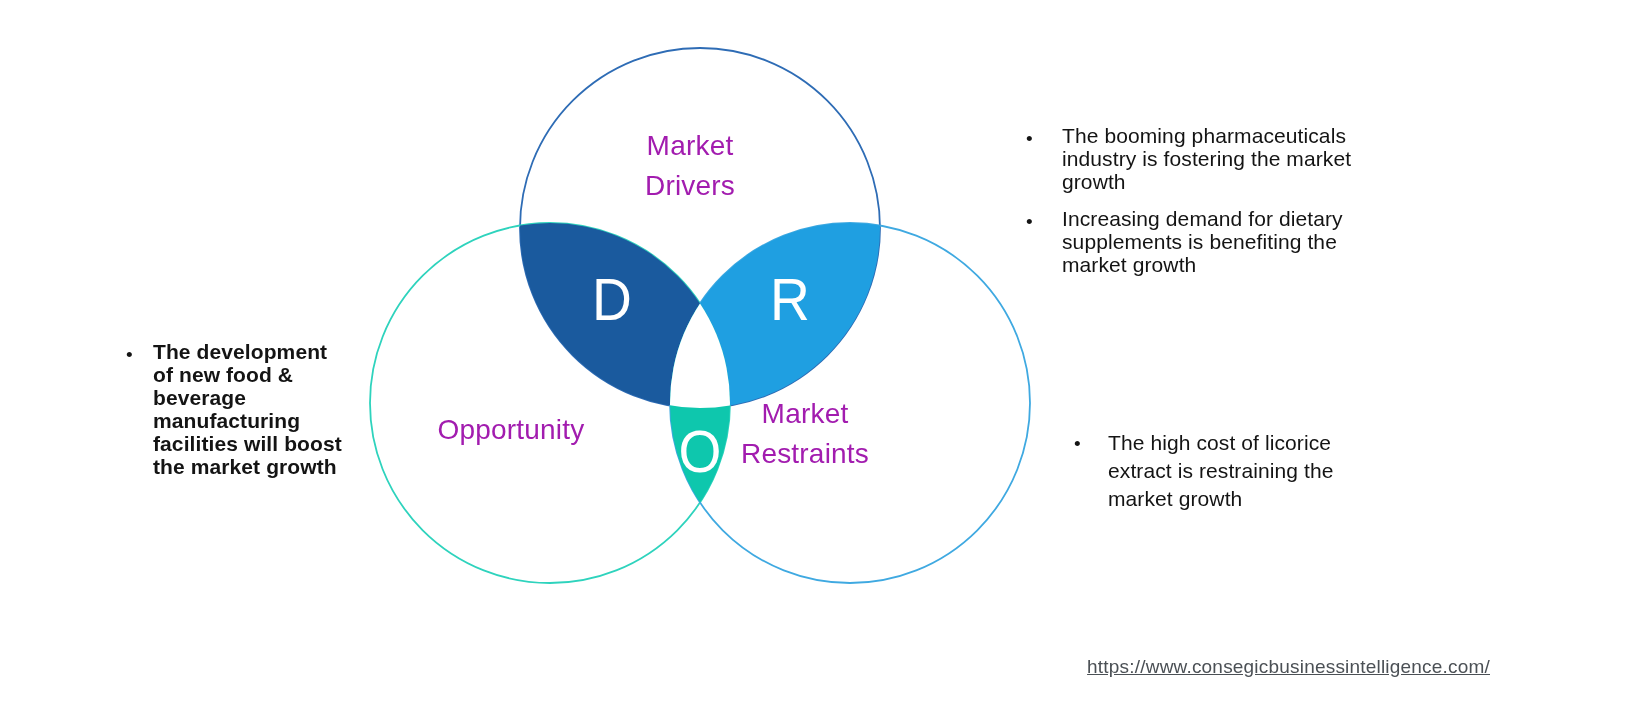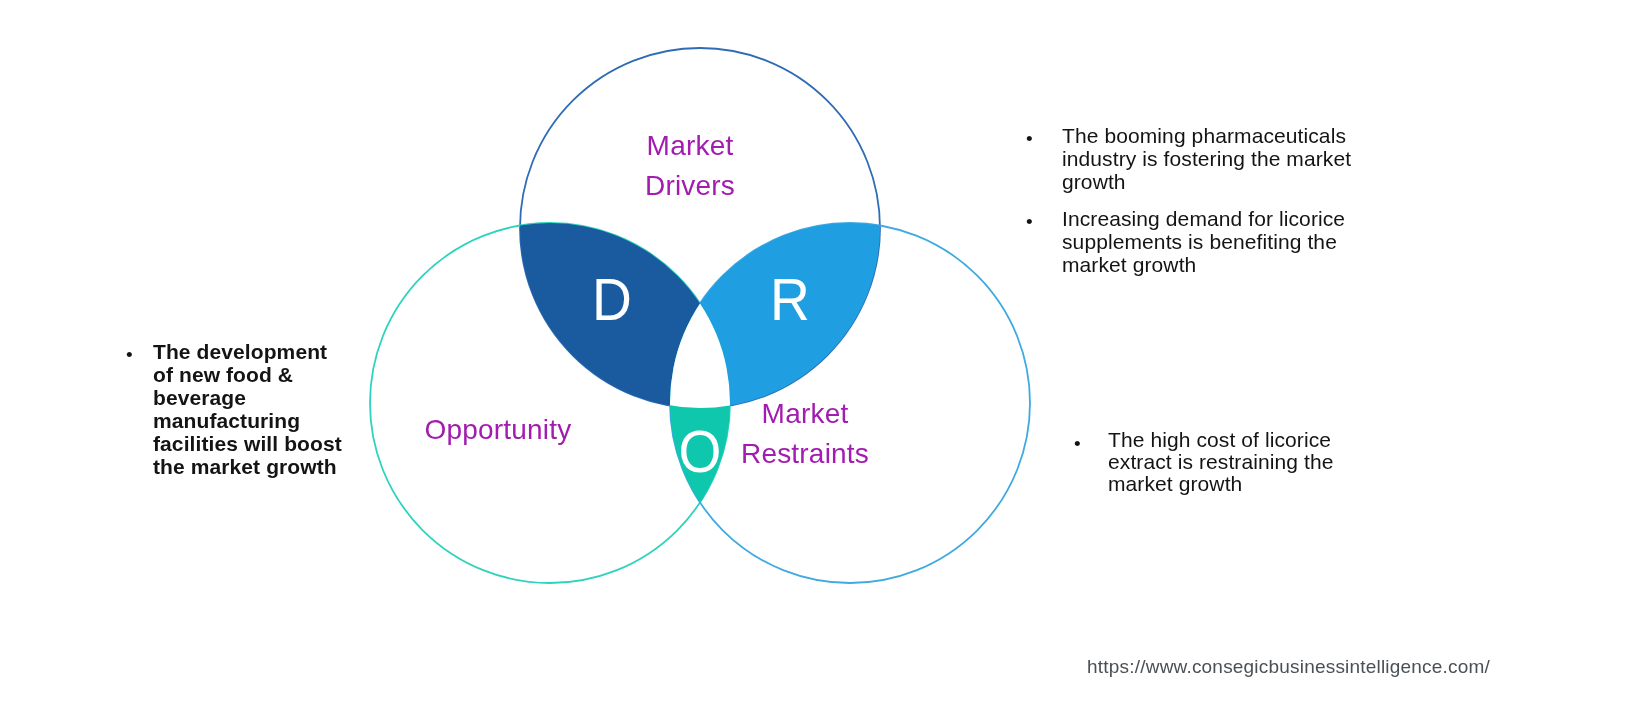--- a/index.html
+++ b/index.html
@@ -20,21 +20,21 @@
     position: absolute;
     width: 220px;
     text-align: center;
     font-size: 28px;
     line-height: 40px;
     color: #a21caf;
     white-space: pre-line;
     letter-spacing: 0.2px;
   }
   #label-drivers     { left: 580px; top: 126px; }
-  #label-opportunity { left: 388px; top: 410px; }
+  #label-opportunity { left: 401px; top: 410px; }
   #label-restraints  { left: 695px; top: 394px; }
 
   
   .lens-letter {
     position: absolute;
     color: #ffffff;
     font-size: 60px;
     line-height: 60px;
     font-weight: 400;
     transform: translate(-50%, -50%) scaleX(0.92);
@@ -64,32 +64,33 @@
   #notes-left .note-dot { width: 31px; font-size: 19px; }
   #notes-left .note-text { width: 230px; font-weight: bold; }
 
   #notes-right-top { left: 1022px; top: 124px; }
   #notes-right-top .note-dot { width: 40px; font-size: 19px; }
   #notes-right-top .note-text { width: 360px; }
   #notes-right-top .note-row + .note-row { margin-top: 14px; }
 
   #notes-right-bottom { left: 1070px; top: 429px; }
   #notes-right-bottom .note-dot { width: 38px; font-size: 19px; }
-  #notes-right-bottom .note-text { width: 330px; line-height: 22px; }
+  #notes-right-bottom .note-text { width: 330px; line-height: 28px; }
 
   
   #source-url {
     position: absolute;
     left: 990px;
     top: 656px;
     width: 500px;
     text-align: right;
     font-size: 19px;
     color: #4b5055;
     letter-spacing: 0.2px;
+    text-decoration: underline;
   }
 </style>
 </head>
 <body>
 
 <svg id="venn-svg" viewBox="350 28 720 570" xmlns="http://www.w3.org/2000/svg" aria-hidden="true">
   <defs>
     <clipPath id="clip-top">
         <circle cx="700" cy="228" r="180"></circle>
       </clipPath>
@@ -140,21 +141,21 @@
 
 <div id="notes-right-top" class="note-block">
   <div class="note-row">
     <span class="note-dot">•</span>
     <div class="note-text">The booming pharmaceuticals
 industry is fostering the market
 growth</div>
   </div>
   <div class="note-row">
     <span class="note-dot">•</span>
-    <div class="note-text">Increasing demand for licorice
+    <div class="note-text">Increasing demand for dietary
 supplements is benefiting the
 market growth</div>
   </div>
 </div>
 
 <div id="notes-right-bottom" class="note-block">
   <div class="note-row">
     <span class="note-dot">•</span>
     <div class="note-text">The high cost of licorice
 extract is restraining the

